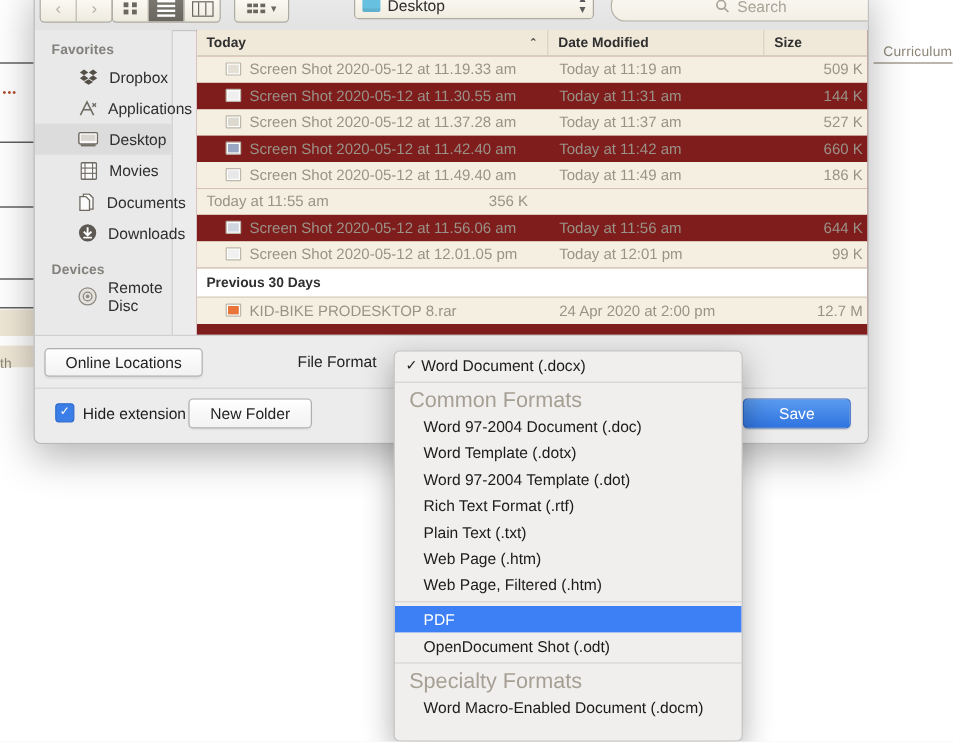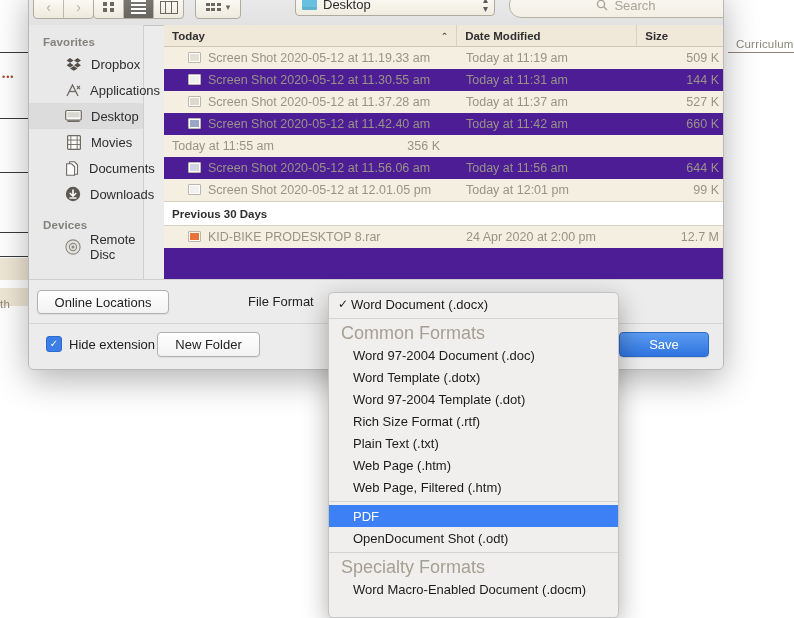--- a/index.html
+++ b/index.html
@@ -96,21 +96,21 @@
   }
   .sb-item{
     display:flex;align-items:center;gap:9px;height:26px;padding-left:36px;
     font-size:13px;color:#2e2e2e;cursor:default;
   }
   .sb-item.sel{background:#dcdcdc;}
   .sb-ico{width:17px;height:17px;display:flex;align-items:center;justify-content:center;}
 
   #filelist{
     position:absolute;left:135px;top:36px;right:0;bottom:89px;
-    background:#4c1d95;overflow:hidden;
+    background:#7f1d1d;overflow:hidden;
   }
   #lhead{
     display:flex;height:21px;background:#f0e9da;
     border-bottom:1px solid #cfc8b8;font-size:11.5px;color:#2f2f2f;
     align-items:center;font-weight:bold;
   }
   #lhead .c{
     height:21px;display:flex;align-items:center;padding:0 8px;box-sizing:border-box;
     border-right:1px solid #d9d2c2;
   }
@@ -411,20 +411,30 @@
           <span class="nm">
             <span class="thumb">
               <i style="background: rgb(154, 167, 196);"></i>
             </span>
             <span>Screen Shot 2020-05-12 at 11.42.40 am</span>
           </span>
           <span class="dt">Today at 11:42 am</span>
           <span class="sz">660 K</span>
         </div>
         <div class="row alt">
+          <span class="nm">
+            <span class="thumb">
+              <i style="background: rgb(232, 232, 232);"></i>
+            </span>
+            <span>Screen Shot 2020-05-12 at 11.49.40 am</span>
+          </span>
+          <span class="dt">Today at 11:49 am</span>
+          <span class="sz">186 K</span>
+        </div>
+        <div class="row alt">
           <span class="dt">Today at 11:55 am</span>
           <span class="sz">356 K</span>
         </div>
         <div class="row">
           <span class="nm">
             <span class="thumb">
               <i style="background: rgb(207, 214, 226);"></i>
             </span>
             <span>Screen Shot 2020-05-12 at 11.56.06 am</span>
           </span>
@@ -475,21 +485,21 @@
   <div class="mi">
     <span class="tick">✓</span>
     <span>Word Document (.docx)</span>
   </div>
   <div class="msep"></div>
   <div id="menu-groups">
       <div class="msec">Common Formats</div>
       <div class="mi indent">Word 97-2004 Document (.doc)</div>
       <div class="mi indent">Word Template (.dotx)</div>
       <div class="mi indent">Word 97-2004 Template (.dot)</div>
-      <div class="mi indent">Rich Size Format (.rtf)</div>
+      <div class="mi indent">Rich Text Format (.rtf)</div>
       <div class="mi indent">Plain Text (.txt)</div>
       <div class="mi indent">Web Page (.htm)</div>
       <div class="mi indent">Web Page, Filtered (.htm)</div>
       <div class="msep"></div>
       <div class="mi indent sel">PDF</div>
       <div class="mi indent">OpenDocument Shot (.odt)</div>
       <div class="msep"></div>
       <div class="msec">Specialty Formats</div>
       <div class="mi indent">Word Macro-Enabled Document (.docm)</div>
     </div>

